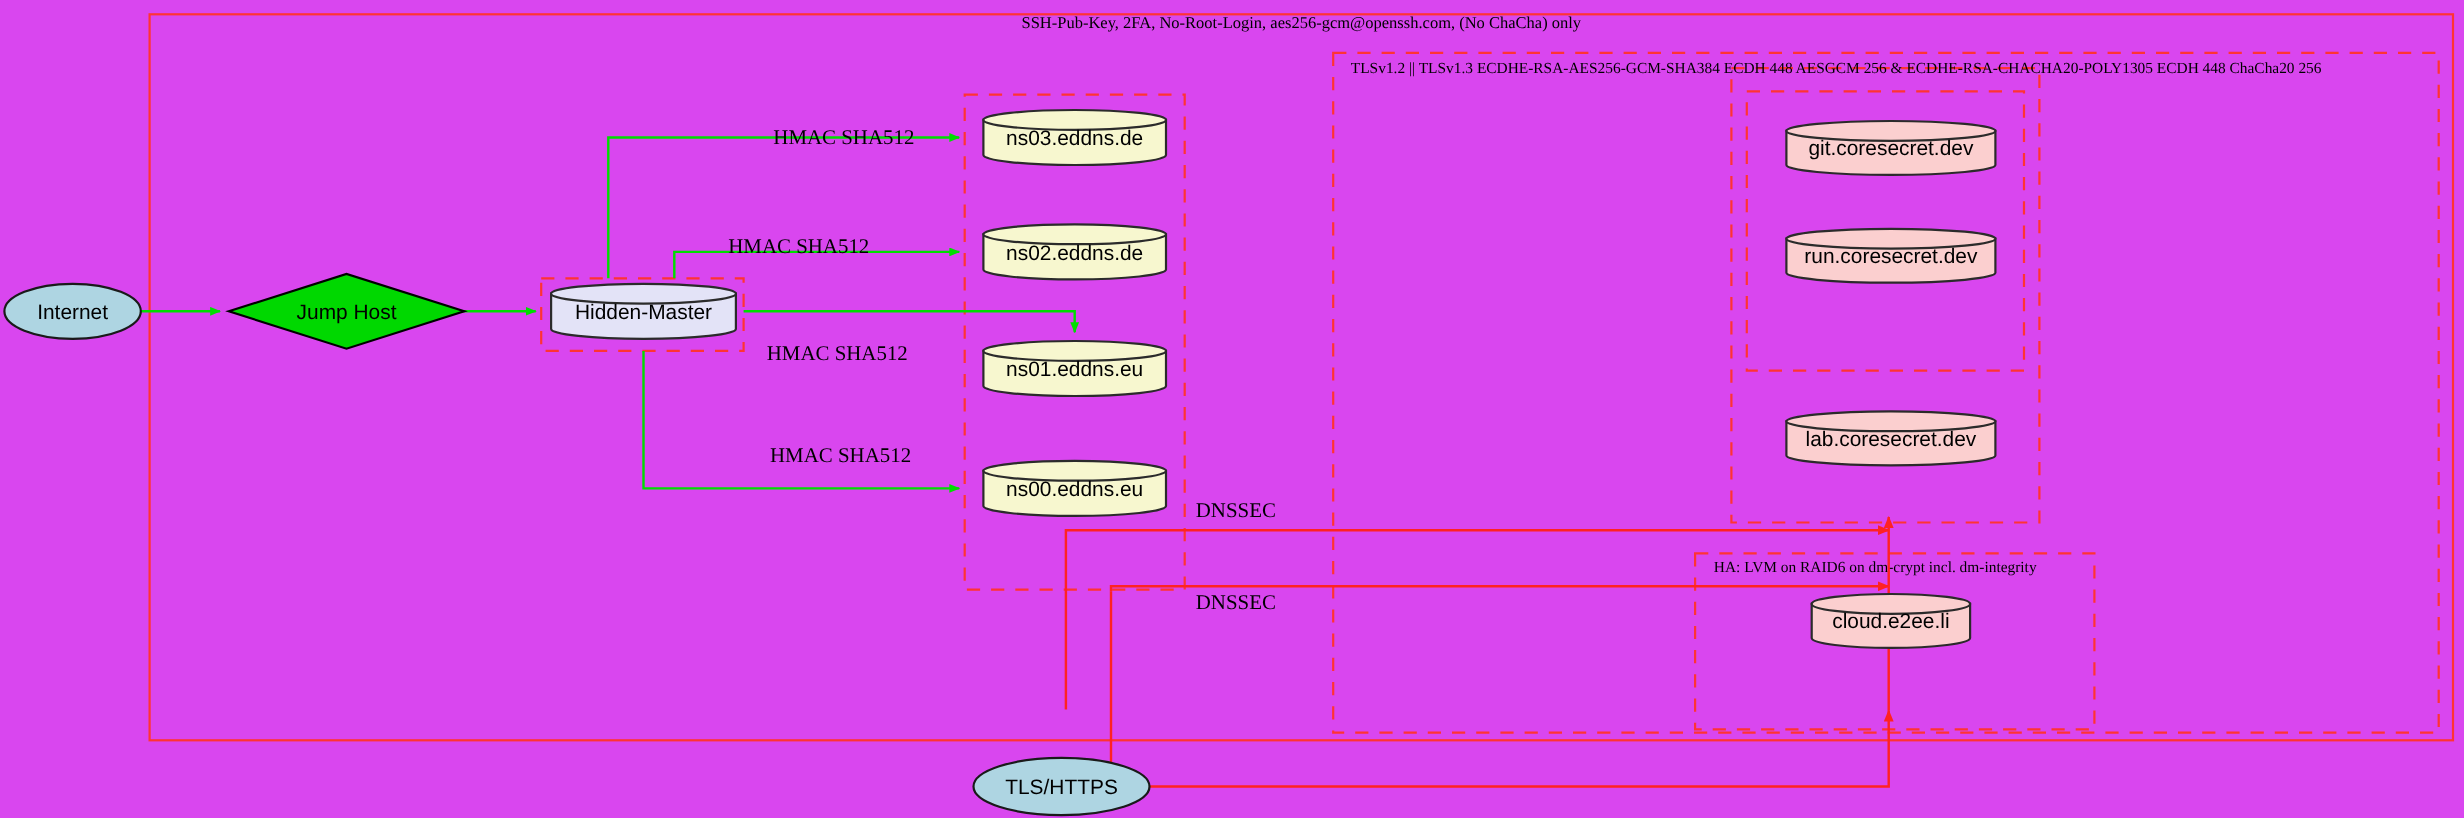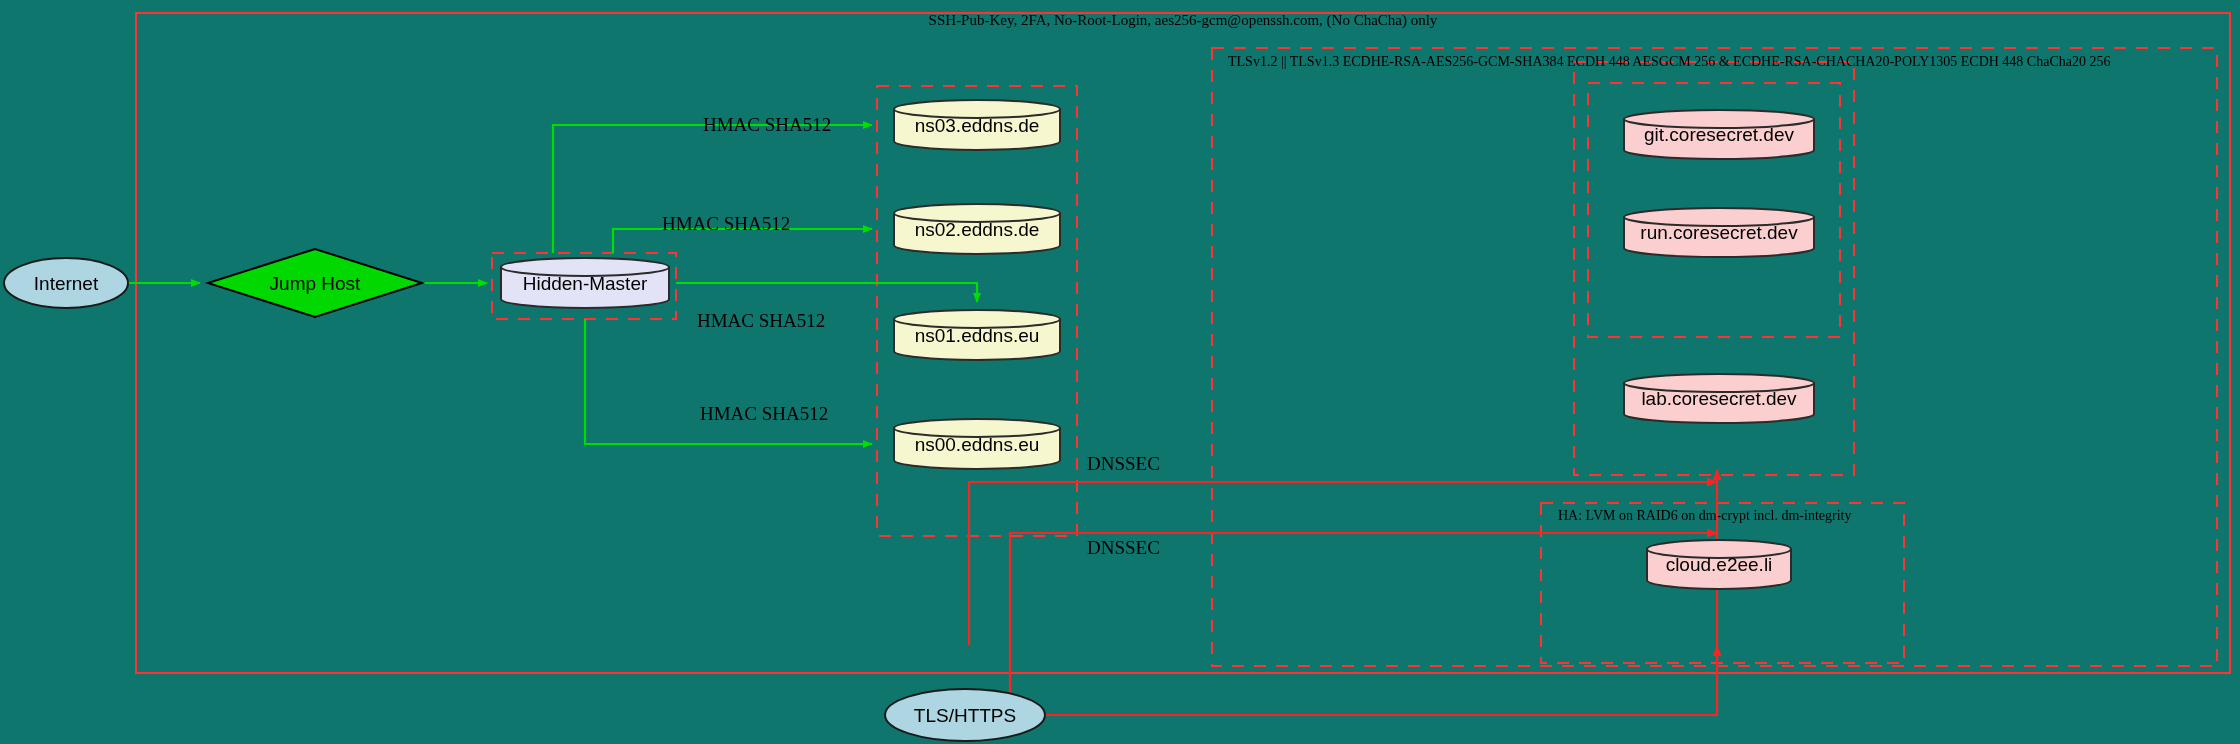--- a/index.html
+++ b/index.html
@@ -4,21 +4,21 @@
 <style>
   html, body {
     margin: 0;
     padding: 0;
     background: #ffffff;
   }
   #stage {
     position: relative;
     width: 2240px;
     height: 744px;
-    background: #0f766e;
+    background: #d946ef;
     overflow: hidden;
     font-family: "Liberation Sans", sans-serif;
   }
   svg#diagram {
     position: absolute;
     top: 0;
     left: 0;
     width: 2240px;
     height: 744px;
   }

